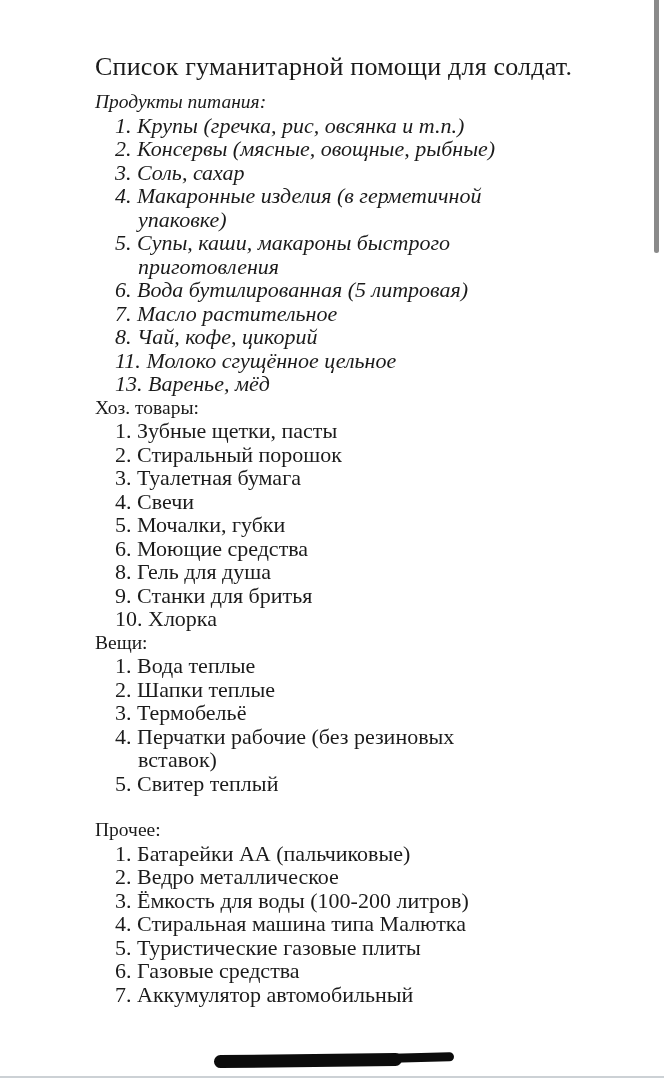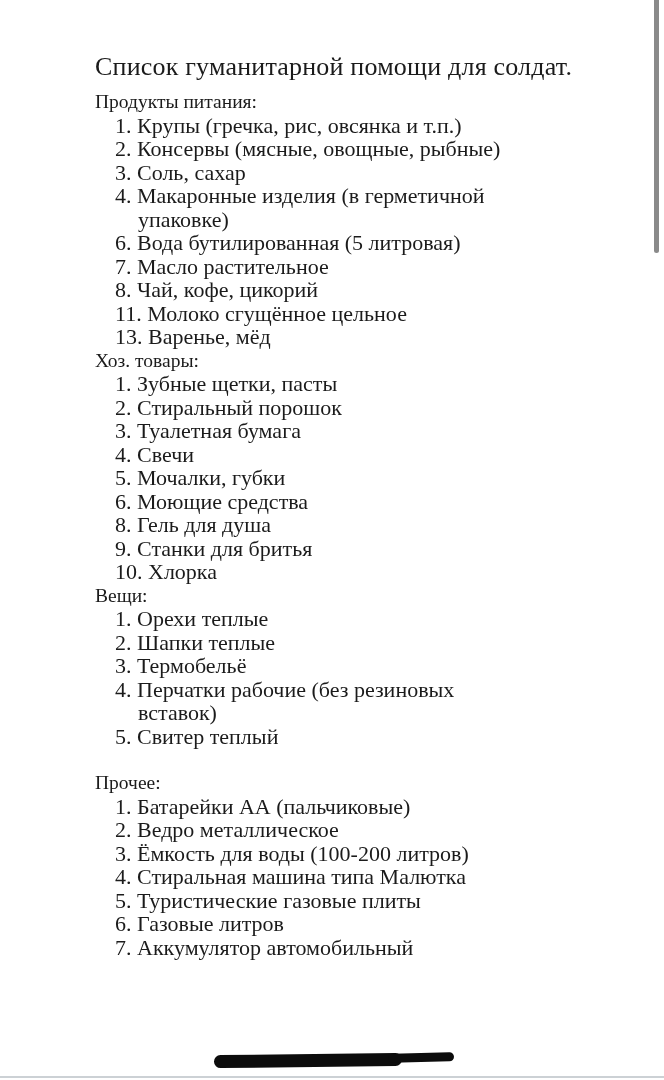--- a/index.html
+++ b/index.html
@@ -24,21 +24,21 @@
     padding: 50px 44px 0 95px;
   }
   .doc-title {
     font-size: 26px;
     line-height: 34px;
     text-align: center;
     white-space: nowrap;
     letter-spacing: 0.2px;
   }
   .section { margin: 0; }
-  .section:first-of-type { margin-top: 6px; }
+  .section:first-of-type { margin-top: 6px; font-style: italic; }
   .section.gap-before { margin-top: 23px; }
   .heading {
     font-size: 19.5px;
     line-height: 23.5px;
   }
   .item {
     font-size: 22px;
     line-height: 23.5px;
     padding-left: 43px;
     text-indent: -23px;
@@ -88,54 +88,55 @@
 <div id="screen">
   <div class="content">
     <div class="doc-title">Список гуманитарной помощи для солдат.</div>
     <div>
         <div class="section">
           <div class="heading">Продукты питания:</div>
           <div class="item"><span>1.&nbsp;</span><span>Крупы (гречка, рис, овсянка и т.п.)</span></div>
           <div class="item"><span>2.&nbsp;</span><span>Консервы (мясные, овощные, рыбные)</span></div>
           <div class="item"><span>3.&nbsp;</span><span>Соль, сахар</span></div>
           <div class="item"><span>4.&nbsp;</span><span>Макаронные изделия (в герметичной упаковке)</span></div>
+          <div class="item"><span>5.&nbsp;</span><span>Супы, каши, макароны быстрого приготовления</span></div>
           <div class="item"><span>6.&nbsp;</span><span>Вода бутилированная (5 литровая)</span></div>
           <div class="item"><span>7.&nbsp;</span><span>Масло растительное</span></div>
           <div class="item"><span>8.&nbsp;</span><span>Чай, кофе, цикорий</span></div>
           <div class="item"><span>11.&nbsp;</span><span>Молоко сгущённое цельное</span></div>
           <div class="item"><span>13.&nbsp;</span><span>Варенье, мёд</span></div>
         </div>
         <div class="section">
           <div class="heading">Хоз. товары:</div>
           <div class="item"><span>1.&nbsp;</span><span>Зубные щетки, пасты</span></div>
           <div class="item"><span>2.&nbsp;</span><span>Стиральный порошок</span></div>
           <div class="item"><span>3.&nbsp;</span><span>Туалетная бумага</span></div>
           <div class="item"><span>4.&nbsp;</span><span>Свечи</span></div>
           <div class="item"><span>5.&nbsp;</span><span>Мочалки, губки</span></div>
           <div class="item"><span>6.&nbsp;</span><span>Моющие средства</span></div>
           <div class="item"><span>8.&nbsp;</span><span>Гель для душа</span></div>
           <div class="item"><span>9.&nbsp;</span><span>Станки для бритья</span></div>
           <div class="item"><span>10.&nbsp;</span><span>Хлорка</span></div>
         </div>
         <div class="section">
           <div class="heading">Вещи:</div>
-          <div class="item"><span>1.&nbsp;</span><span>Орехи теплые</span></div>
+          <div class="item"><span>1.&nbsp;</span><span>Вода теплые</span></div>
           <div class="item"><span>2.&nbsp;</span><span>Шапки теплые</span></div>
           <div class="item"><span>3.&nbsp;</span><span>Термобельё</span></div>
           <div class="item"><span>4.&nbsp;</span><span>Перчатки рабочие (без резиновых вставок)</span></div>
           <div class="item"><span>5.&nbsp;</span><span>Свитер теплый</span></div>
         </div>
         <div class="section gap-before">
           <div class="heading">Прочее:</div>
           <div class="item"><span>1.&nbsp;</span><span>Батарейки АА (пальчиковые)</span></div>
           <div class="item"><span>2.&nbsp;</span><span>Ведро металлическое</span></div>
           <div class="item"><span>3.&nbsp;</span><span>Ёмкость для воды (100-200 литров)</span></div>
           <div class="item"><span>4.&nbsp;</span><span>Стиральная машина типа Малютка</span></div>
           <div class="item"><span>5.&nbsp;</span><span>Туристические газовые плиты</span></div>
-          <div class="item"><span>6.&nbsp;</span><span>Газовые литров</span></div>
+          <div class="item"><span>6.&nbsp;</span><span>Газовые средства</span></div>
           <div class="item"><span>7.&nbsp;</span><span>Аккумулятор автомобильный</span></div>
         </div>
       </div>
   </div>
 
   <div class="redaction-main"></div>
   <div class="redaction-tail"></div>
 
   <div class="scrollbar-thumb"></div>
   <div class="bottom-border"></div>

